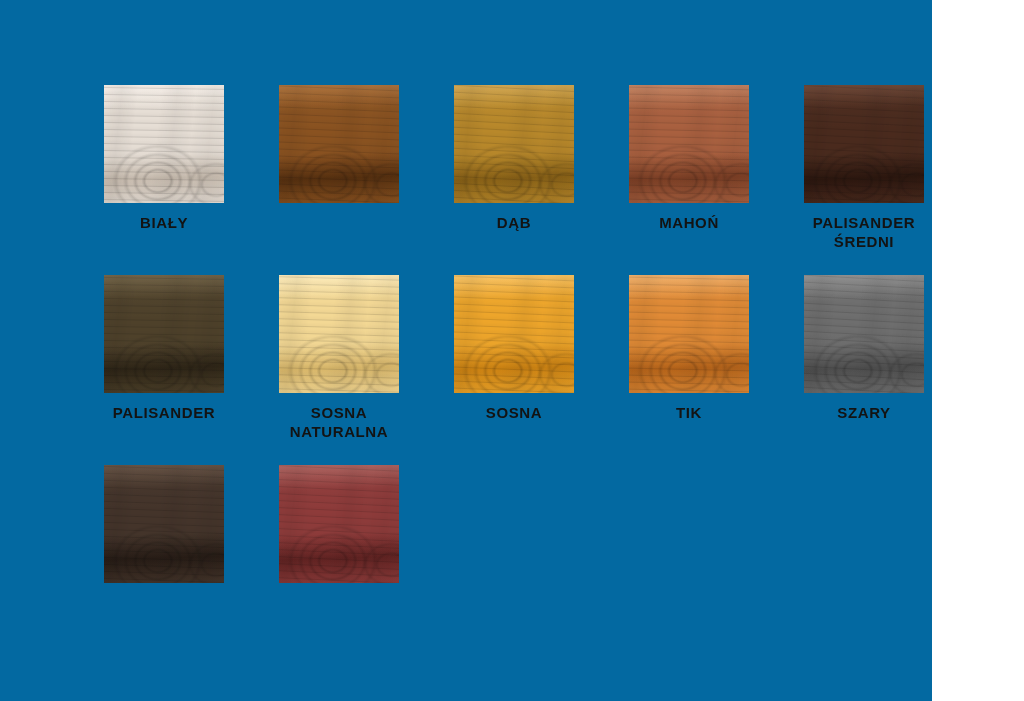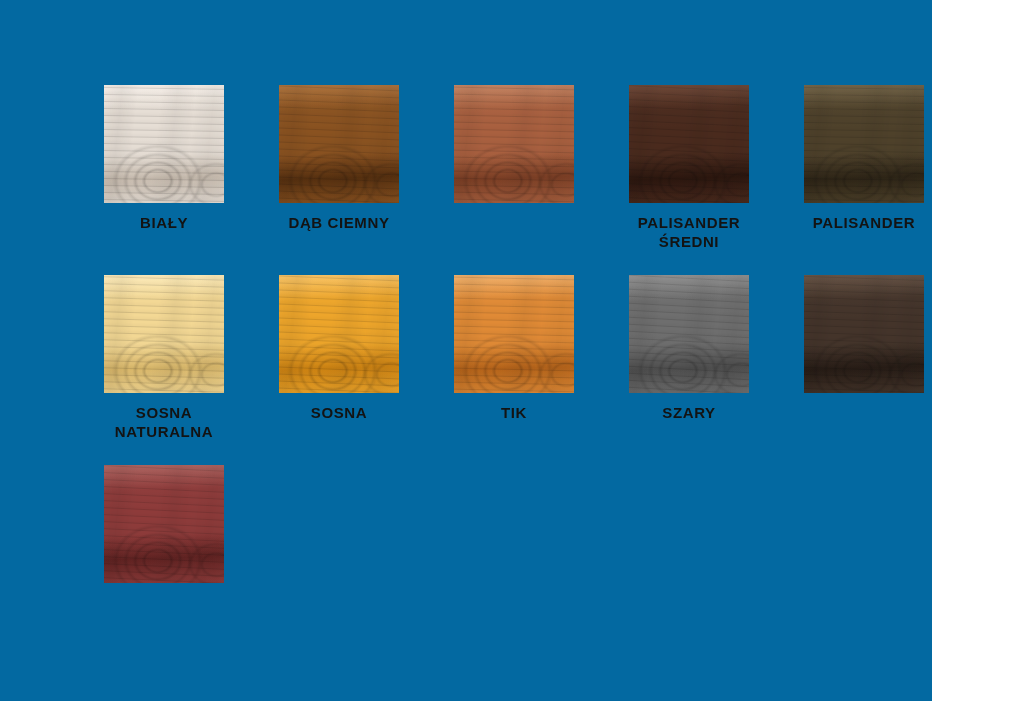--- a/index.html
+++ b/index.html
@@ -138,30 +138,40 @@
         <div class="swatch-label">BIAŁY</div>
       </div>
       <div class="swatch-cell">
         <div class="swatch-chip">
           <div class="grain-base" style="background: linear-gradient(178deg, rgb(168, 106, 48) 0%, rgb(138, 82, 32) 22%, rgb(138, 82, 32) 58%, rgb(87, 48, 15) 78%, rgb(138, 82, 32) 100%);"></div>
           <div class="grain-lines" style="transform: rotate(0.35deg);"></div>
           <div class="grain-figure"></div>
           <div class="grain-wave"></div>
           <div class="grain-sheen"></div>
         </div>
-        <div class="swatch-label">DĄB CIEMNY</div>
+      </div>
+      <div class="swatch-cell">
+        <div class="swatch-chip">
+          <div class="grain-base" style="background: linear-gradient(178deg, rgb(207, 162, 72) 0%, rgb(184, 136, 42) 22%, rgb(184, 136, 42) 58%, rgb(138, 98, 22) 78%, rgb(184, 136, 42) 100%);"></div>
+          <div class="grain-lines" style="transform: rotate(1.05deg);"></div>
+          <div class="grain-figure"></div>
+          <div class="grain-wave"></div>
+          <div class="grain-sheen"></div>
+        </div>
+        <div class="swatch-label">DĄB</div>
       </div>
       <div class="swatch-cell">
         <div class="swatch-chip">
           <div class="grain-base" style="background: linear-gradient(178deg, rgb(192, 124, 88) 0%, rgb(169, 96, 63) 22%, rgb(169, 96, 63) 58%, rgb(125, 63, 37) 78%, rgb(169, 96, 63) 100%);"></div>
           <div class="grain-lines" style="transform: rotate(-0.7deg);"></div>
           <div class="grain-figure"></div>
           <div class="grain-wave"></div>
           <div class="grain-sheen"></div>
         </div>
+        <div class="swatch-label">MAHOŃ</div>
       </div>
       <div class="swatch-cell">
         <div class="swatch-chip">
           <div class="grain-base" style="background: linear-gradient(178deg, rgb(101, 60, 42) 0%, rgb(74, 42, 29) 22%, rgb(74, 42, 29) 58%, rgb(44, 22, 14) 78%, rgb(74, 42, 29) 100%);"></div>
           <div class="grain-lines" style="transform: rotate(0.7deg);"></div>
           <div class="grain-figure"></div>
           <div class="grain-wave"></div>
           <div class="grain-sheen"></div>
         </div>
         <div class="swatch-label">PALISANDER

